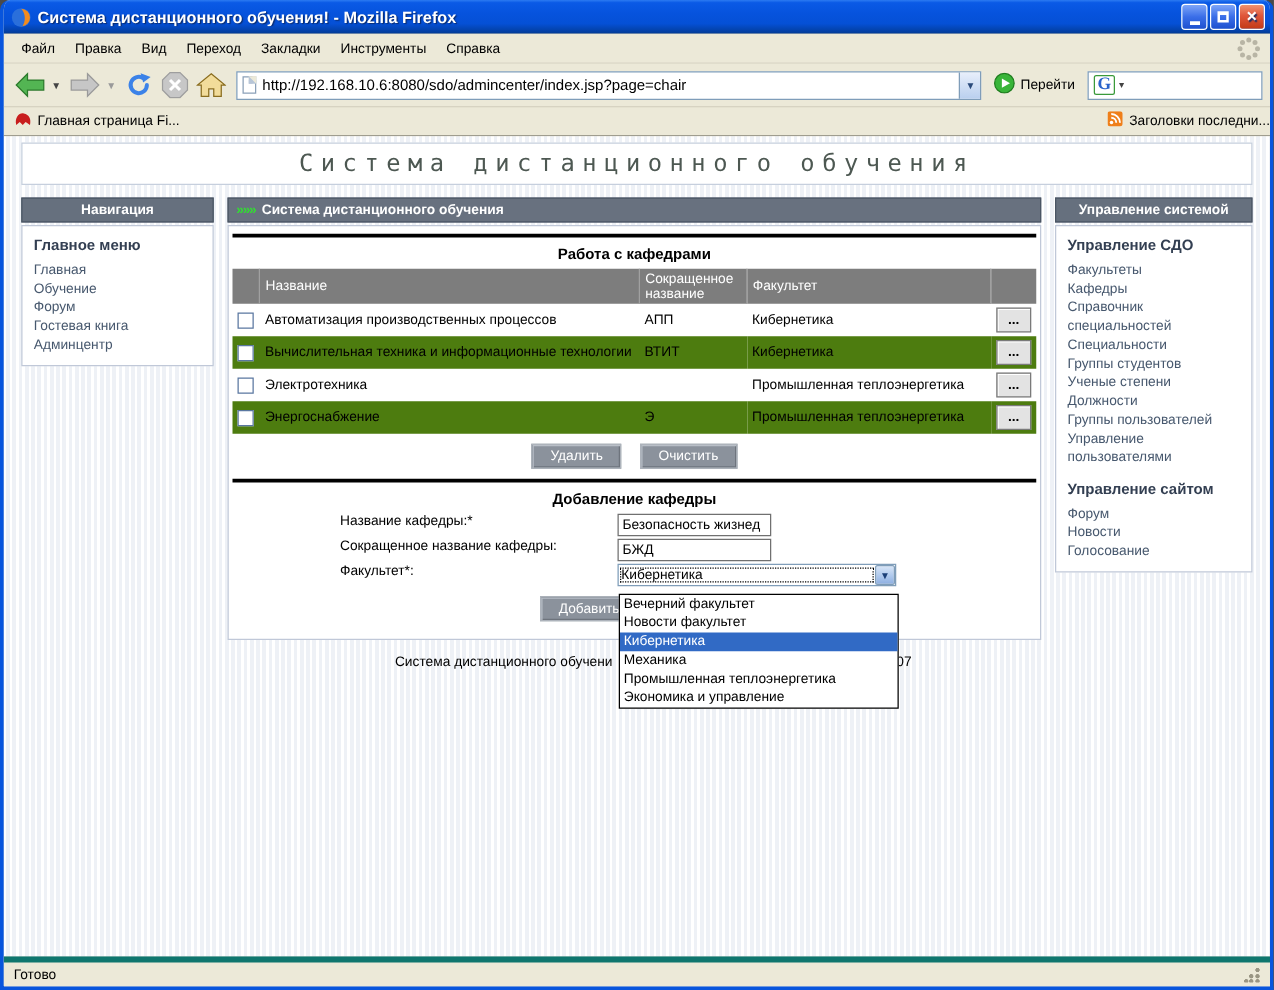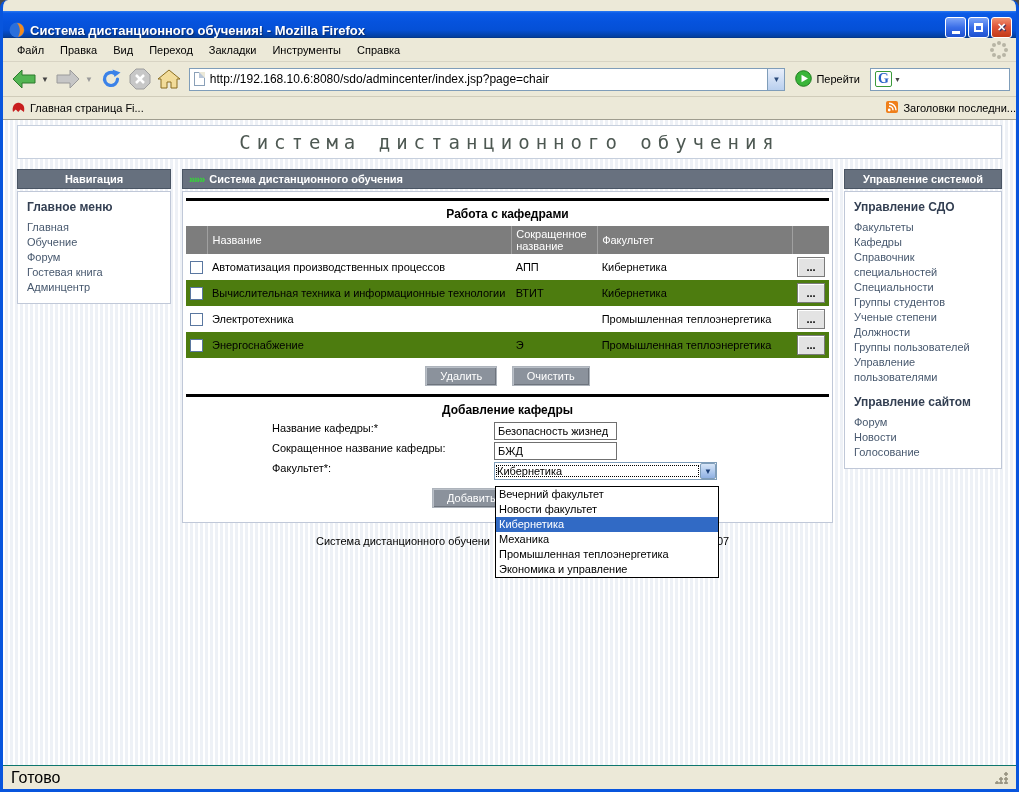--- a/index.html
+++ b/index.html
@@ -1,23 +1,23 @@
 <!DOCTYPE html>
 <html><head>
 <meta charset="utf-8">
 <style>
   * { margin:0; padding:0; box-sizing:border-box; }
   html,body { width:1019px; height:792px; background:#4a4a4a; font-family:"Liberation Sans",sans-serif; }
   .window{ width:1019px; height:792px; display:flex; flex-direction:column;
     border-left:3px solid #0855dd; border-right:3px solid #0855dd; border-bottom:3px solid #0855dd;
     border-radius:8px 8px 0 0; overflow:hidden; background:#ece9d8; }
   
-  .titlebar{ height:27px; flex:0 0 27px; display:flex; align-items:flex-end; padding:0 4px 0 6px;
+  .titlebar{ height:27px; flex:0 0 27px; display:flex; align-items:center; padding:0 4px 0 6px;
     background:linear-gradient(180deg,#2c7bf2 0%,#0a5ae6 8%,#0653dd 40%,#0550d6 70%,#033e9e 96%,#02337f 100%);
-    color:#fff; font-weight:bold; font-size:13px; text-shadow:1px 1px 1px #0a2a6a;margin-top:11px; }
+    color:#fff; font-weight:bold; font-size:13px; text-shadow:1px 1px 1px #0a2a6a; }
   .titlebar .ticon{ margin-right:5px; display:flex; }
   .titlebar .ttext{ flex:1; white-space:nowrap; overflow:hidden; }
   .winbtns{ display:flex; gap:2px; }
   .wbtn{ width:21px; height:21px; border-radius:3px; border:1px solid #fff;
     background:linear-gradient(180deg,#7da5f8 0%,#3a6ee8 50%,#1d50cf 100%);
     display:flex; align-items:center; justify-content:center; color:#fff; font-size:11px; font-weight:bold; }
   .wbtn.close{ background:linear-gradient(180deg,#f0926f 0%,#e0563a 45%,#c23a17 100%); }
   .glyph-min{ width:8px; height:3px; background:#fff; margin-top:9px; }
   .glyph-max{ width:9px; height:9px; border:2px solid #fff; border-top-width:3px; }
   
@@ -103,22 +103,22 @@
     z-index:9; font-size:11px; }
   .dopt{ padding:1px 3px; line-height:13px; color:#000; white-space:nowrap; }
   .dopt.sel{ background:#316ac5; color:#fff; }
   .addbtn-row{ margin:6px 0 0 246px; }
   
   .footerline{ position:relative; height:13px; margin-top:12px; font-size:11px; color:#000; }
   .footerline .fleft{ position:absolute; right:343px; top:0; white-space:nowrap; }
   .footerline .fright{ position:absolute; left:535px; top:0; }
   .rs-section{ margin-bottom:10px; }
   
-  .statusbar{ height:24px; flex:0 0 24px; background:#ece9d8; border-top:1px solid #0f766e;
-    box-shadow:0 -1px 0 #aca899; display:flex; align-items:center; font-size:16px; color:#000; padding:0 8px; }
+  .statusbar{ height:24px; flex:0 0 24px; background:#ece9d8; border-top:5px solid #0f766e;
+    box-shadow:0 -1px 0 #aca899; display:flex; align-items:center; font-size:11px; color:#000; padding:0 8px; }
   .statusbar .stext{ flex:1; }
   .grip{ width:13px; height:13px; background:
     radial-gradient(circle at 11px 3px,#9a9684 1.5px,transparent 2px),
     radial-gradient(circle at 11px 8px,#9a9684 1.5px,transparent 2px),
     radial-gradient(circle at 6px 8px,#9a9684 1.5px,transparent 2px),
     radial-gradient(circle at 11px 12px,#9a9684 1.5px,transparent 2px),
     radial-gradient(circle at 6px 12px,#9a9684 1.5px,transparent 2px),
     radial-gradient(circle at 2px 12px,#9a9684 1.5px,transparent 2px); }
 </style>
 </head>

